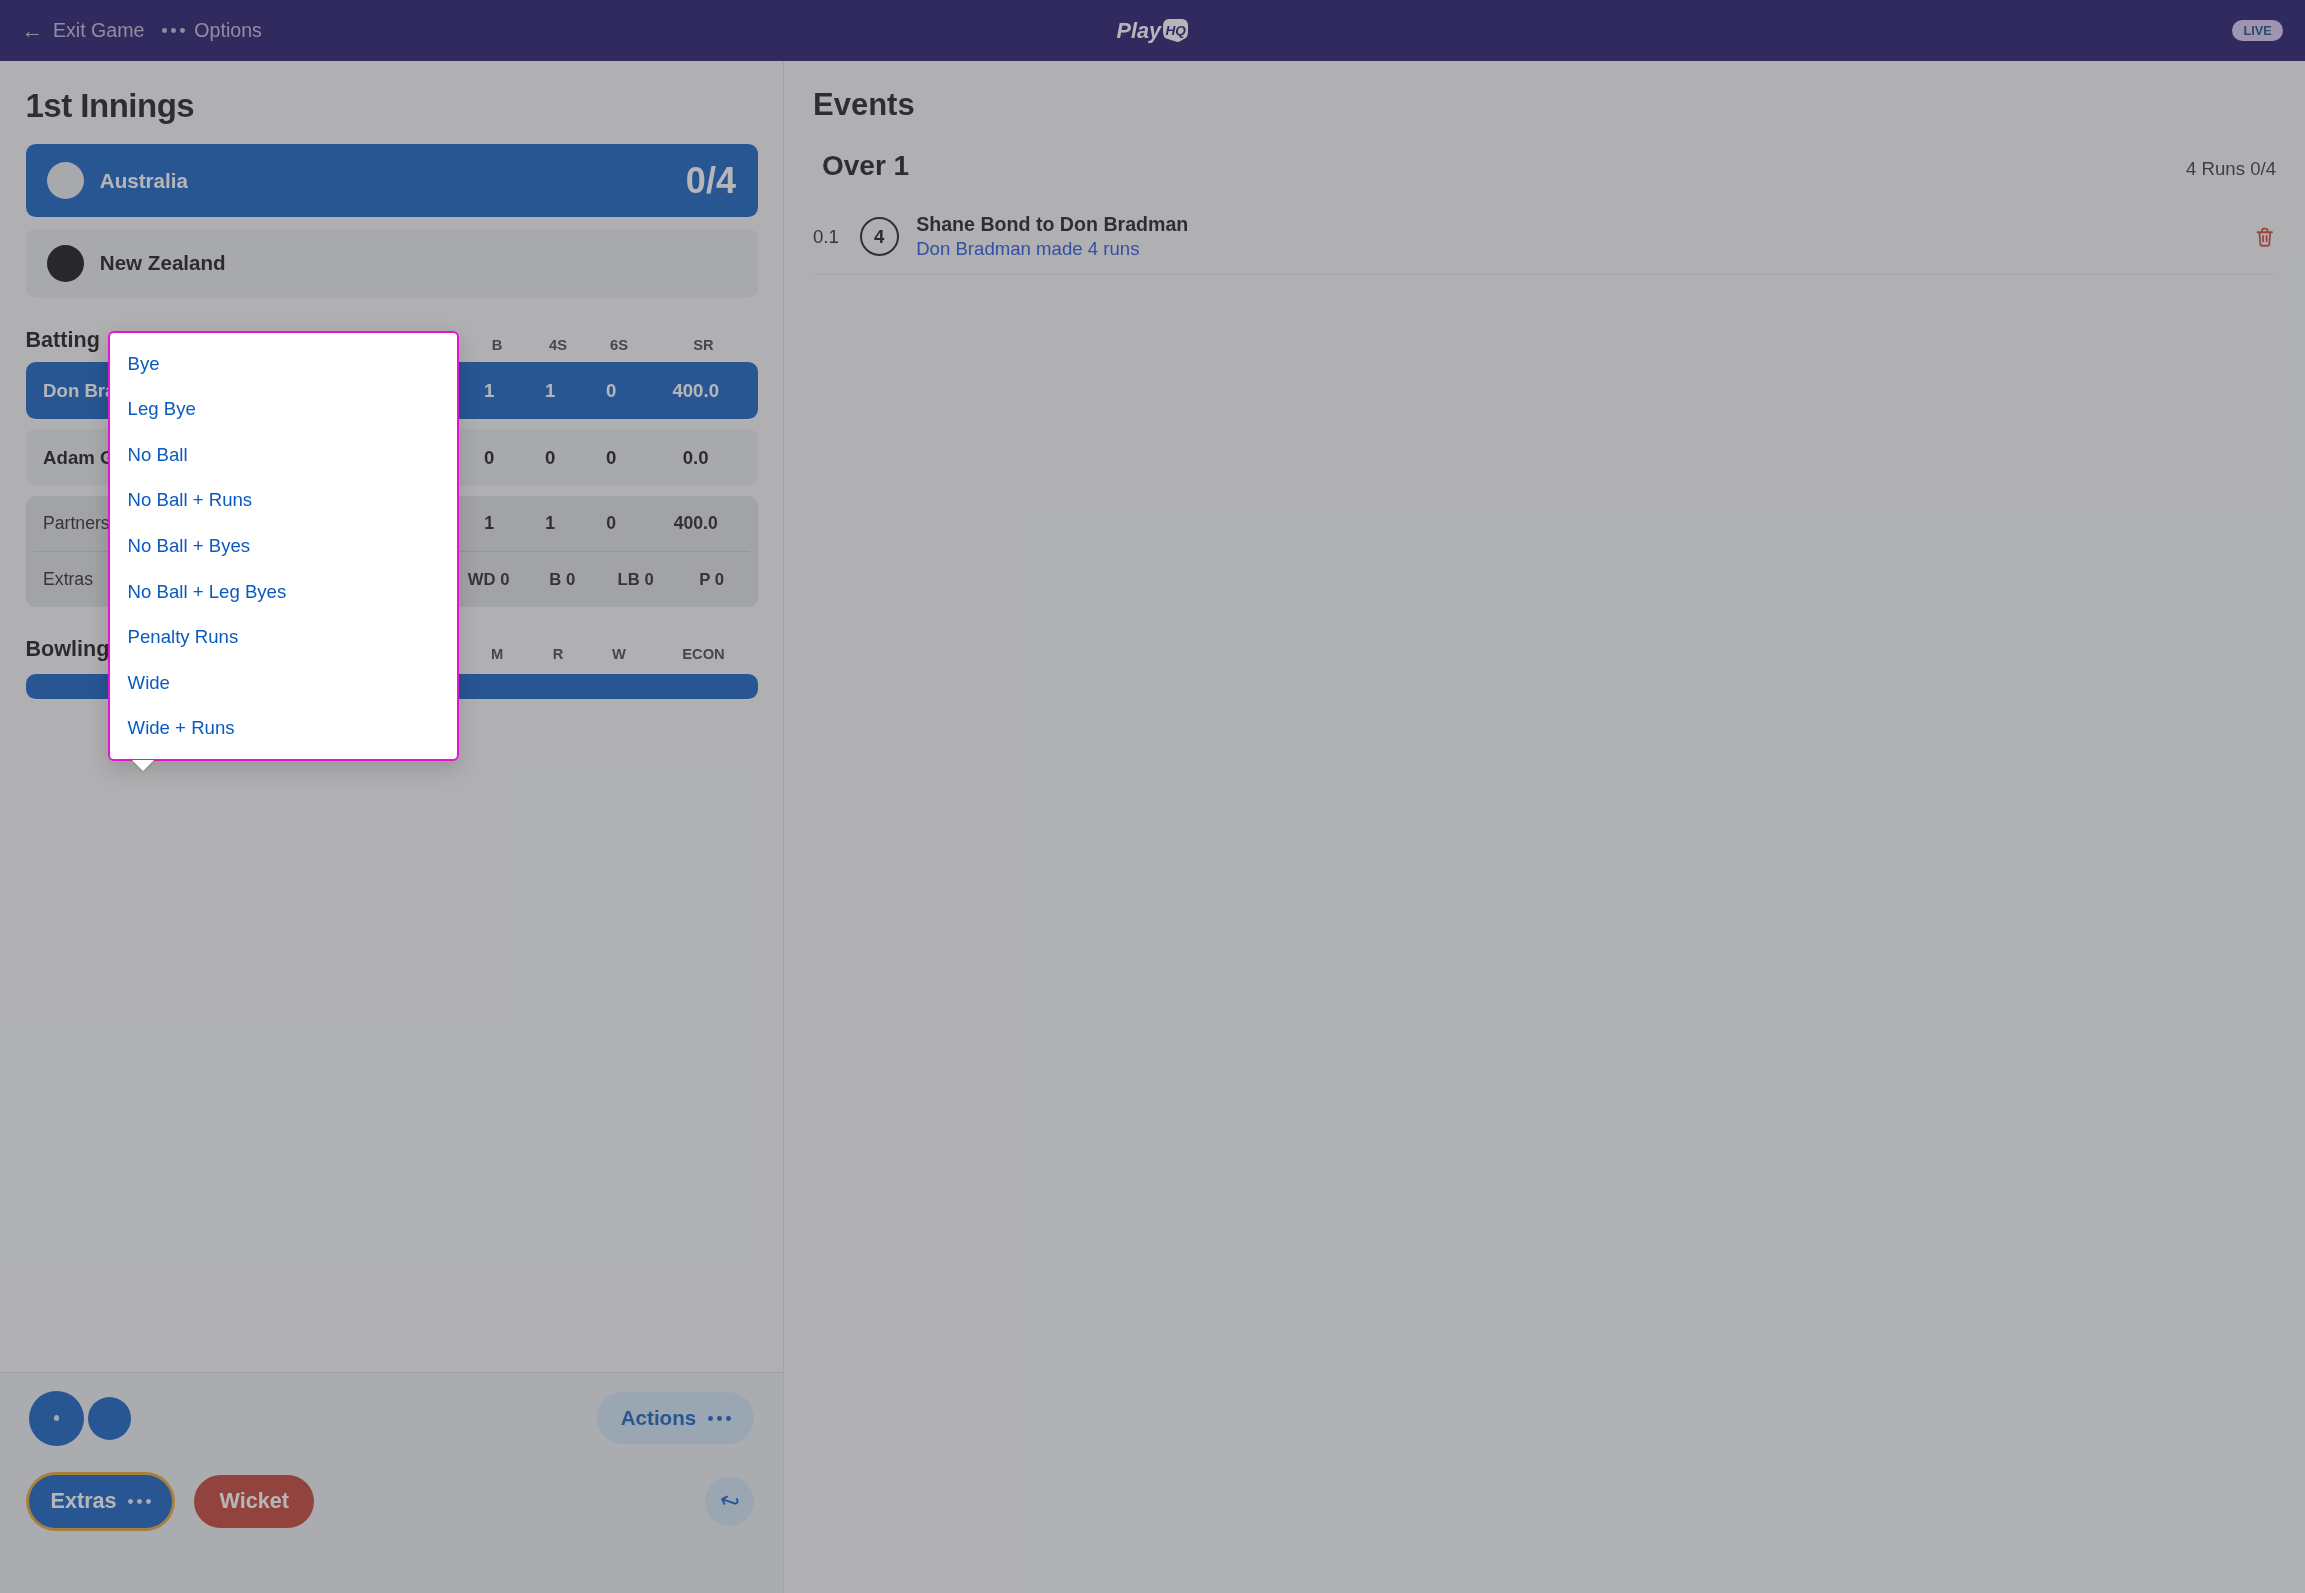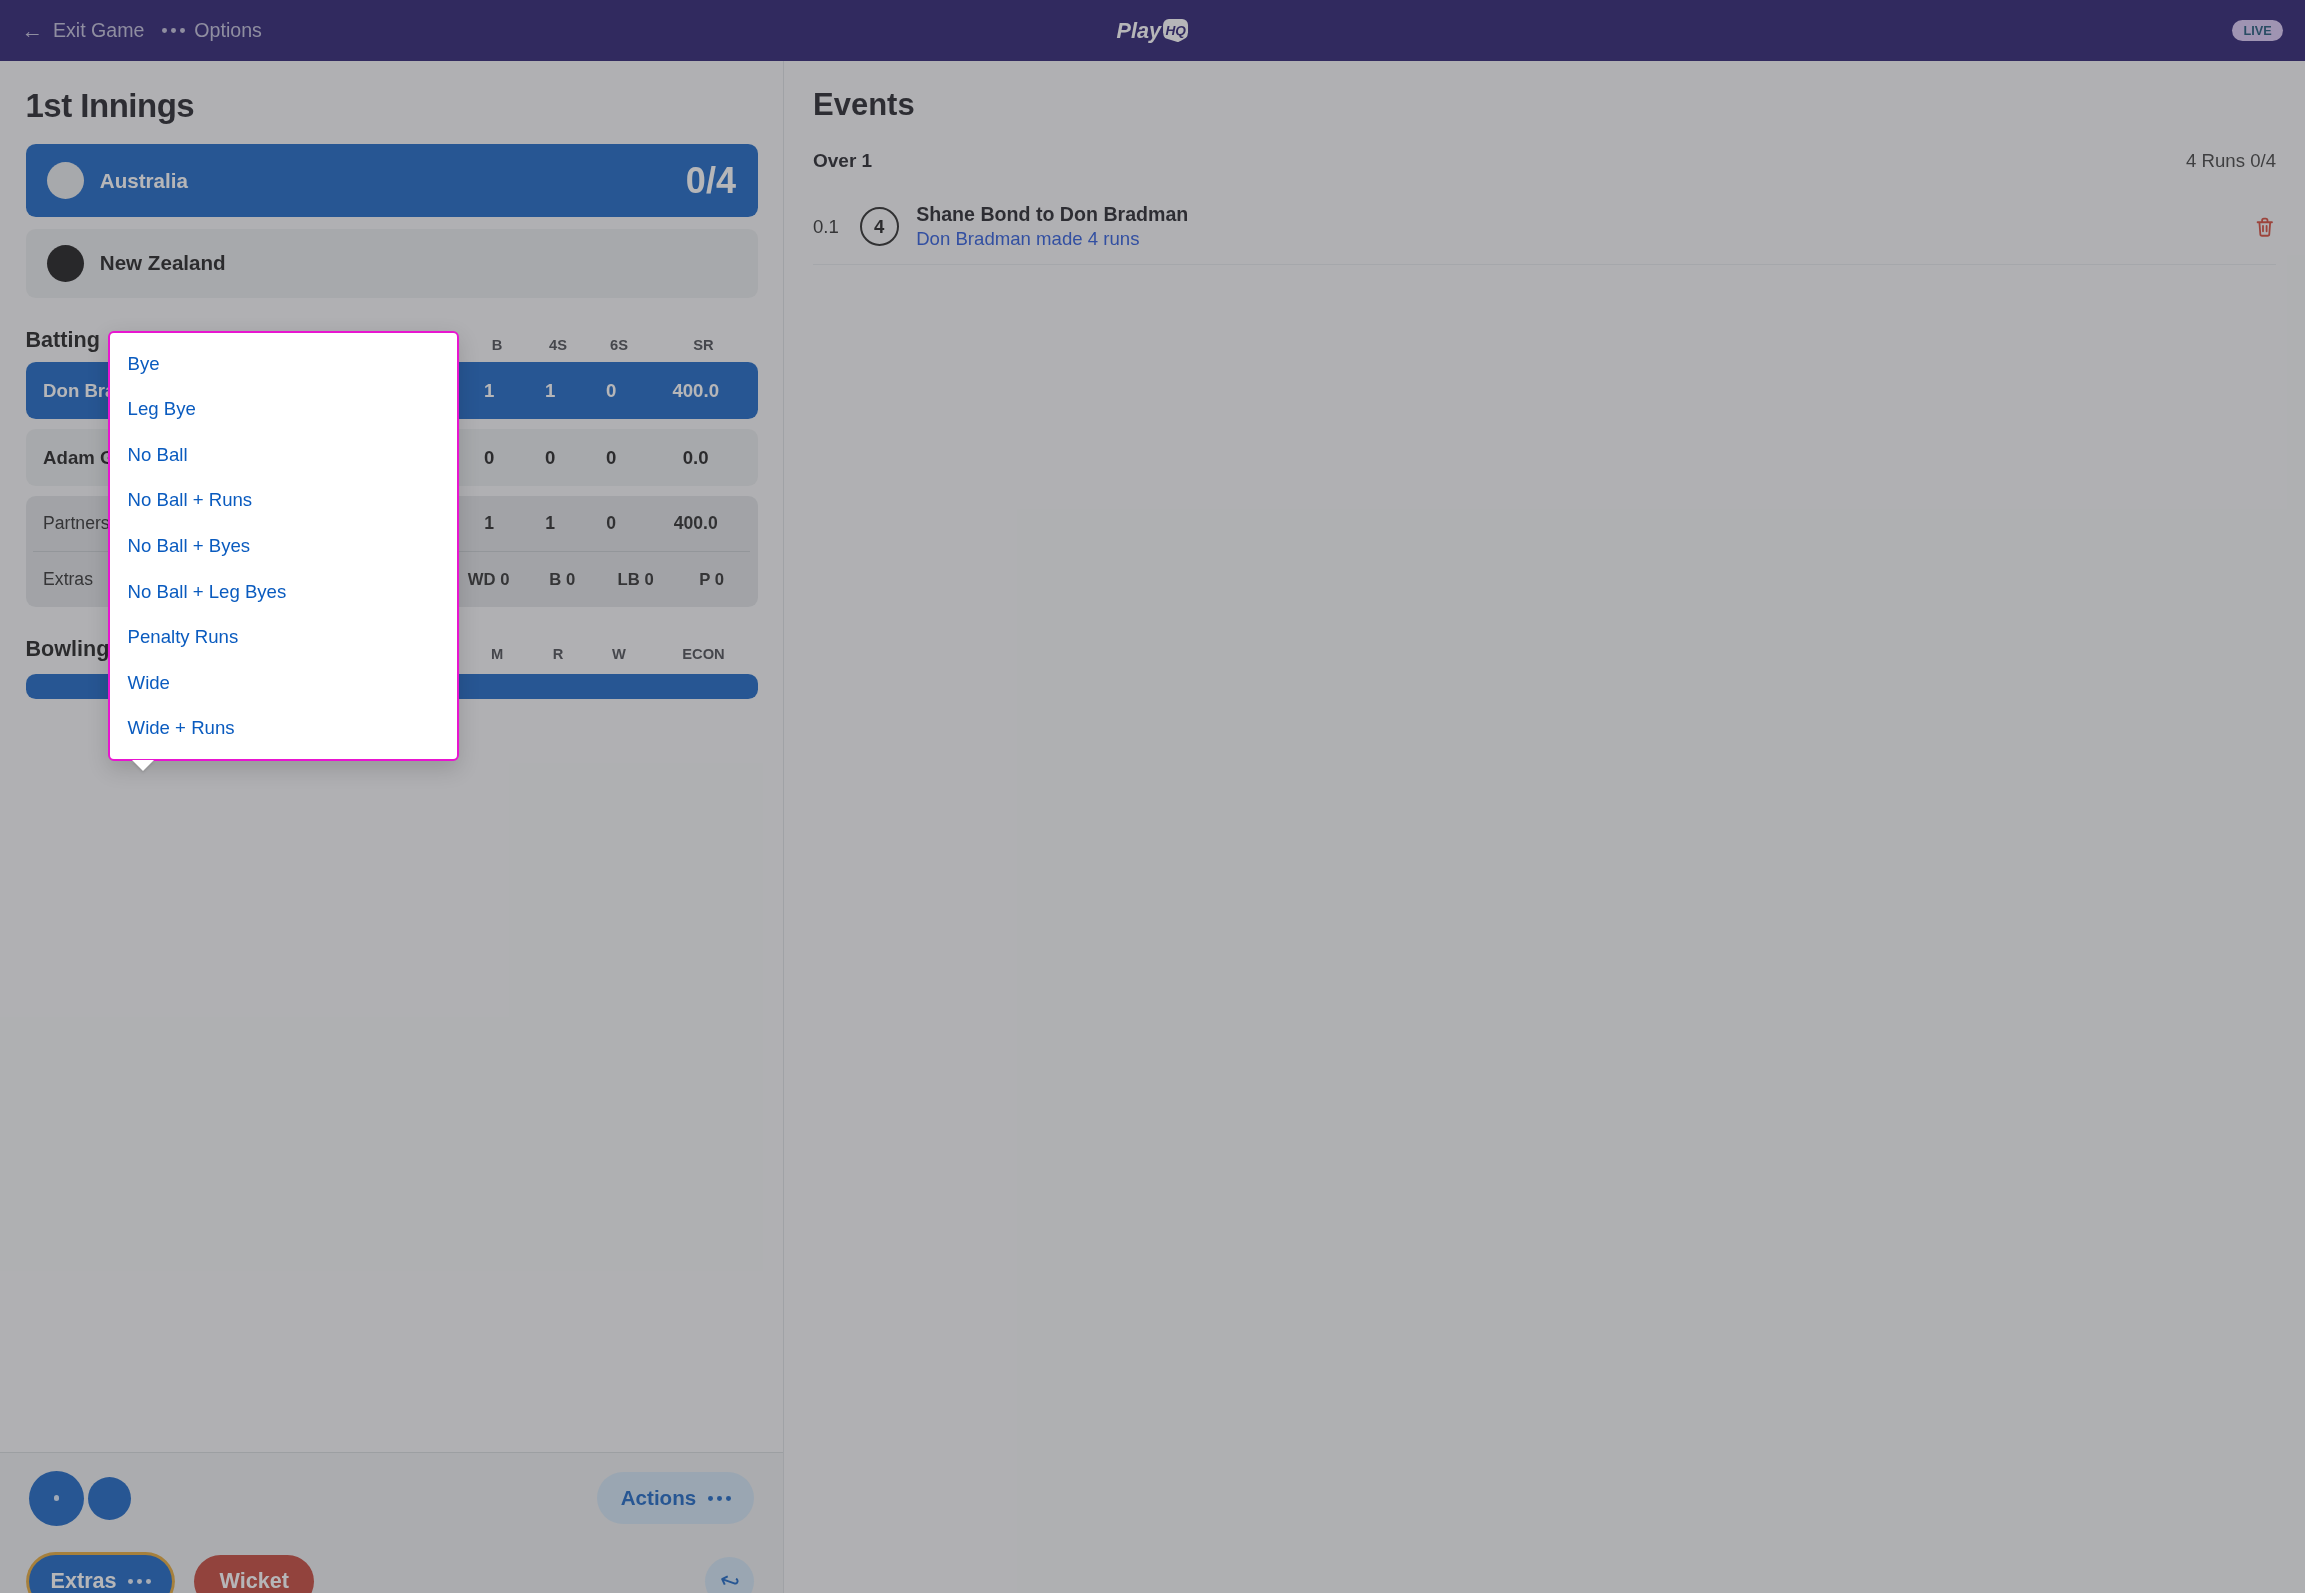--- a/index.html
+++ b/index.html
@@ -145,21 +145,21 @@
     background: #0a5bbf;
     border-radius: 9.8px;
     height: 25.5px;
     margin-top: 11.8px;
   }
 
   
   .footer-actions {
     position: absolute;
     left: 0; right: 0; bottom: 0;
-    height: 141px;
+    height: 221px;
     background: #eceef0;
     border-top: 1px solid #d3d7da;
     padding: 17.6px 29px;
   }
   .run-btns { display: flex; gap: 9.8px; align-items: center; }
   .run-btn {
     width: 55px; height: 55px; border-radius: 50%;
     background: #0a5bbf;
     display: flex; align-items: center; justify-content: center;
     flex: none;
@@ -198,21 +198,21 @@
   .undo-btn {
     margin-left: auto;
     width: 49px; height: 49px; border-radius: 50%;
     background: #cfe4f4;
     display: flex; align-items: center; justify-content: center;
   }
   .undo-arrow { font-size: 23.5px; color: #0a5bbf; transform: scaleX(-1) rotate(-20deg); display: inline-block; }
 
   
   .over-header { display: flex; align-items: baseline; justify-content: space-between; margin-bottom: 17.6px; }
-  .over-title { font-size: 19px; font-weight: 800; color: #14141a; }
+  .over-title { font-size: 28px; font-weight: 800; color: #14141a; margin-left: 9px; }
   .over-summary { font-size: 18.6px; font-weight: 500; color: #333; }
   .event-row {
     display: flex; align-items: center; gap: 17.6px;
     padding: 13.7px 0; border-bottom: 1px solid #e2e5e8;
   }
   .ball-num { font-size: 18.6px; font-weight: 500; color: #222; width: 29px; }
   .ball-circle {
     width: 39px; height: 39px; border: 2px solid #1a1a1a; border-radius: 50%;
     display: flex; align-items: center; justify-content: center;
     font-size: 18.6px; font-weight: 700; color: #111; flex: none;

